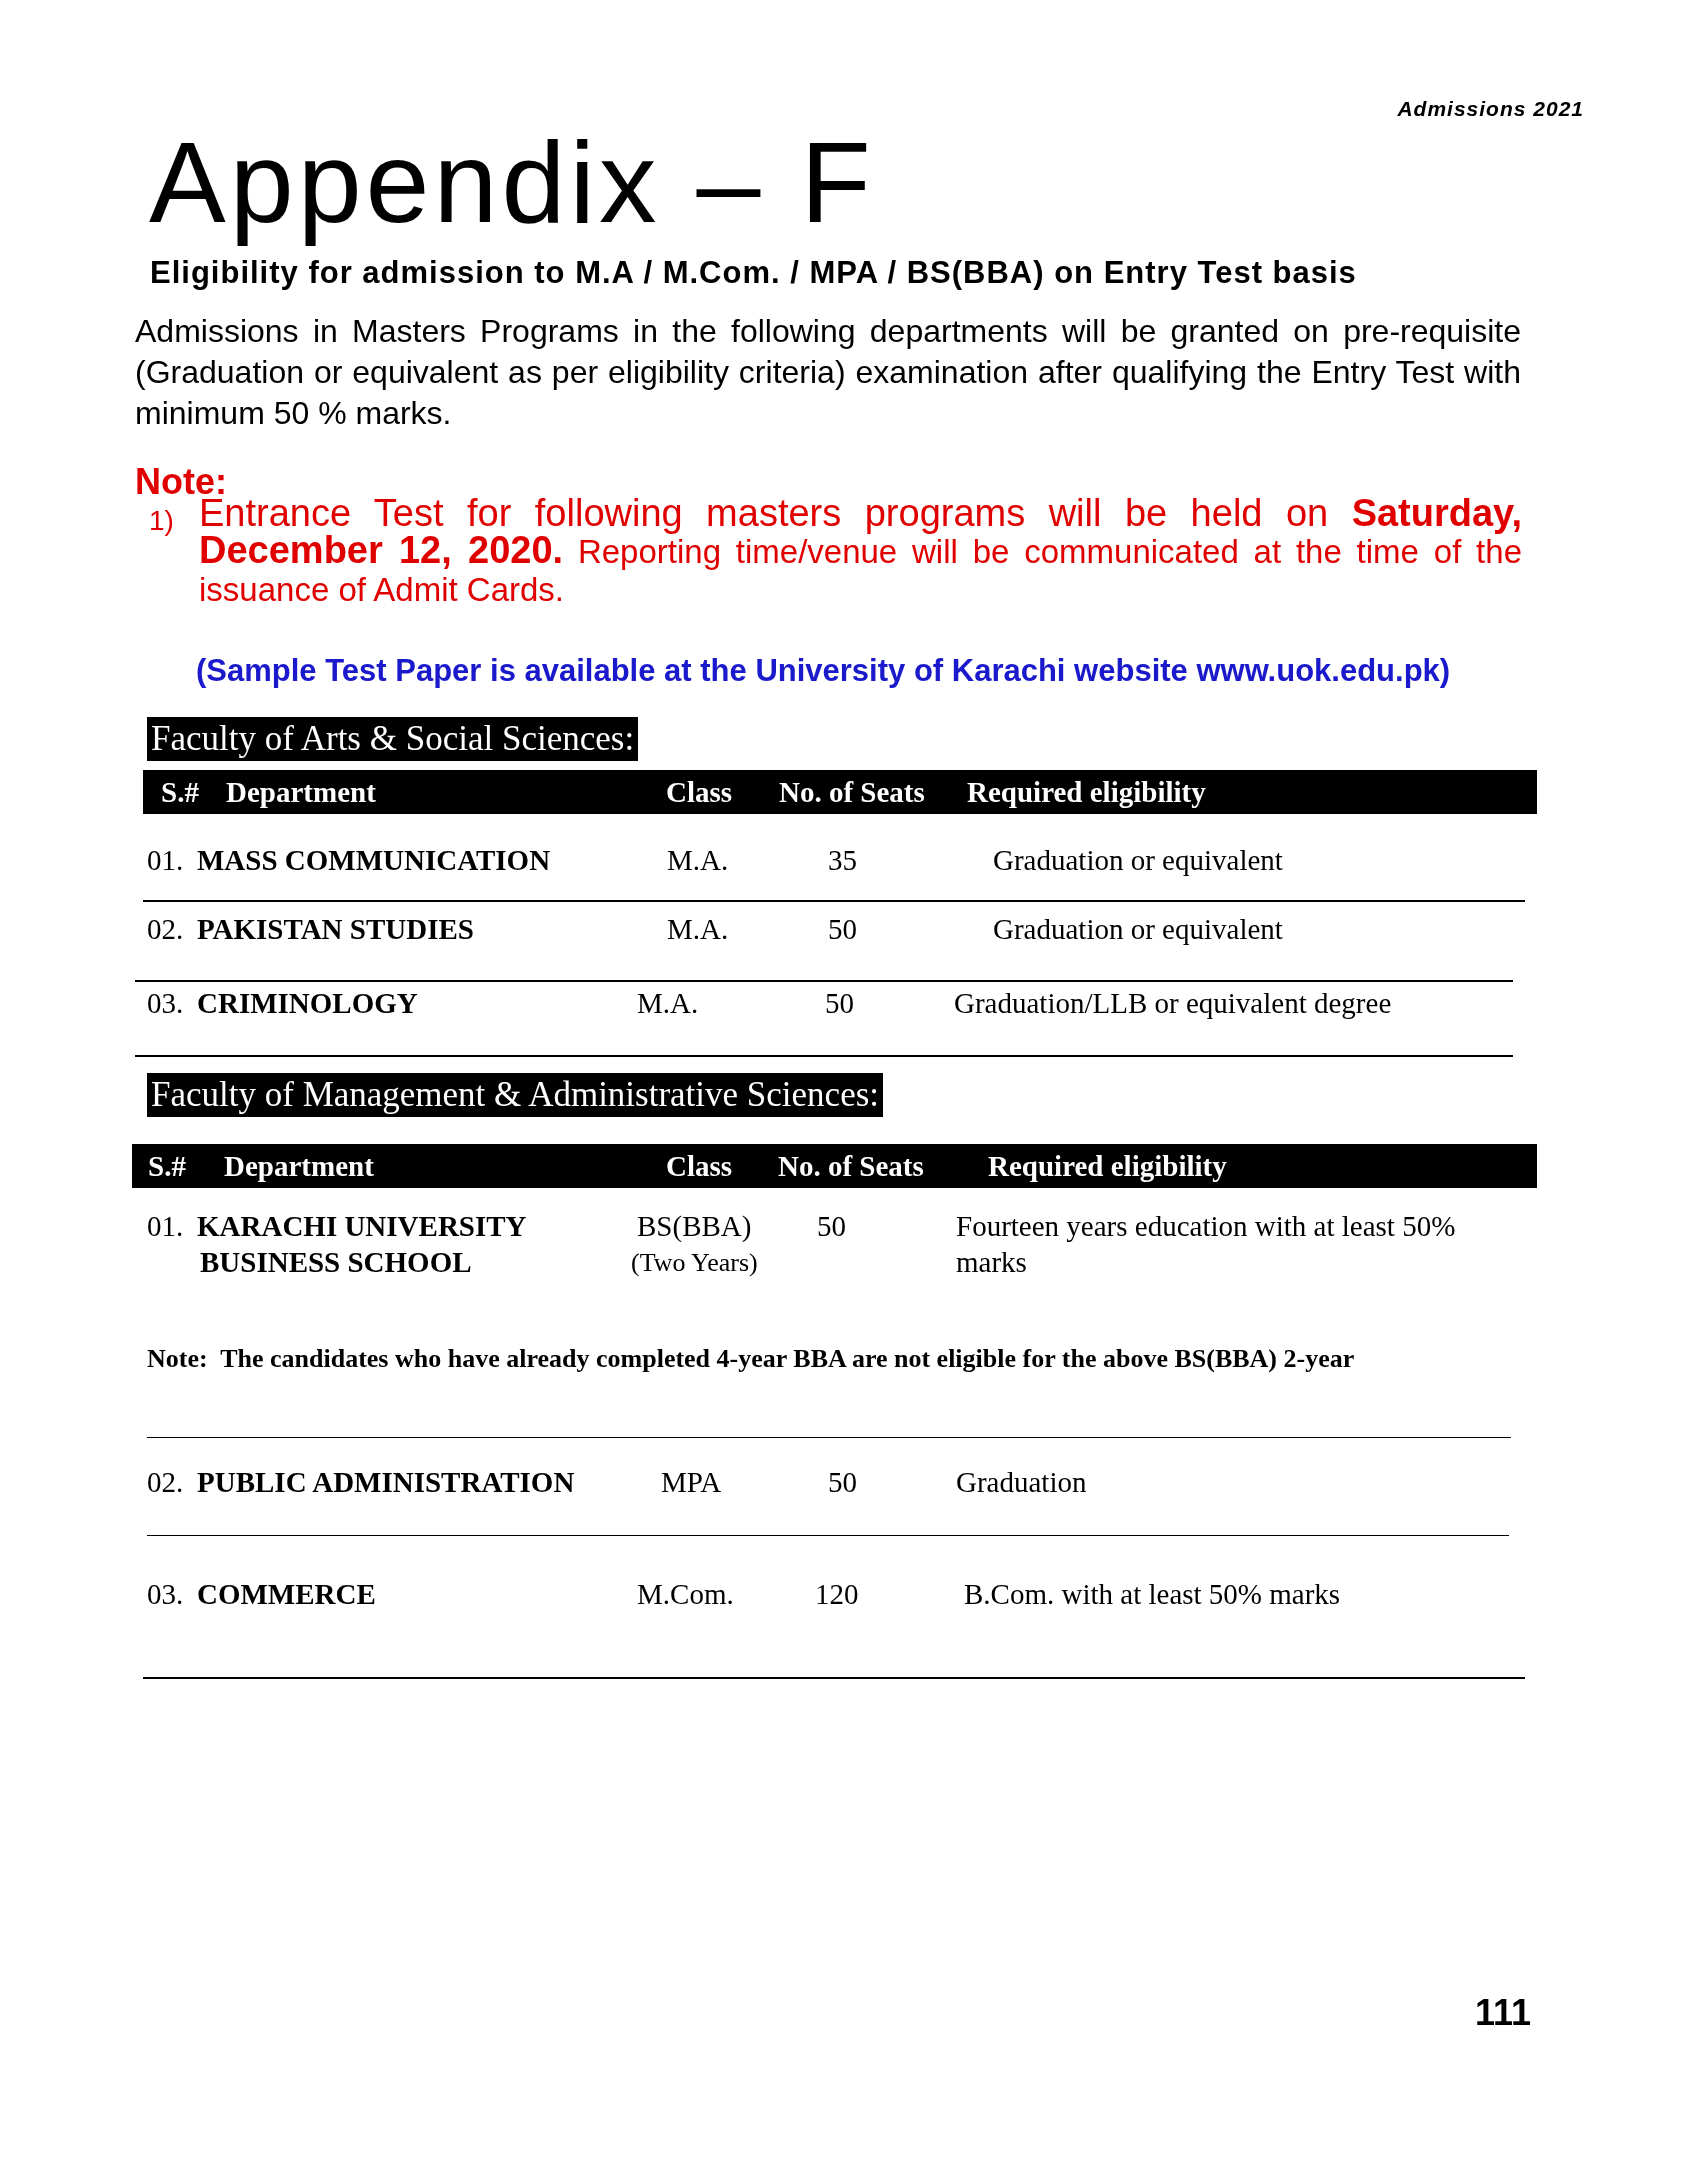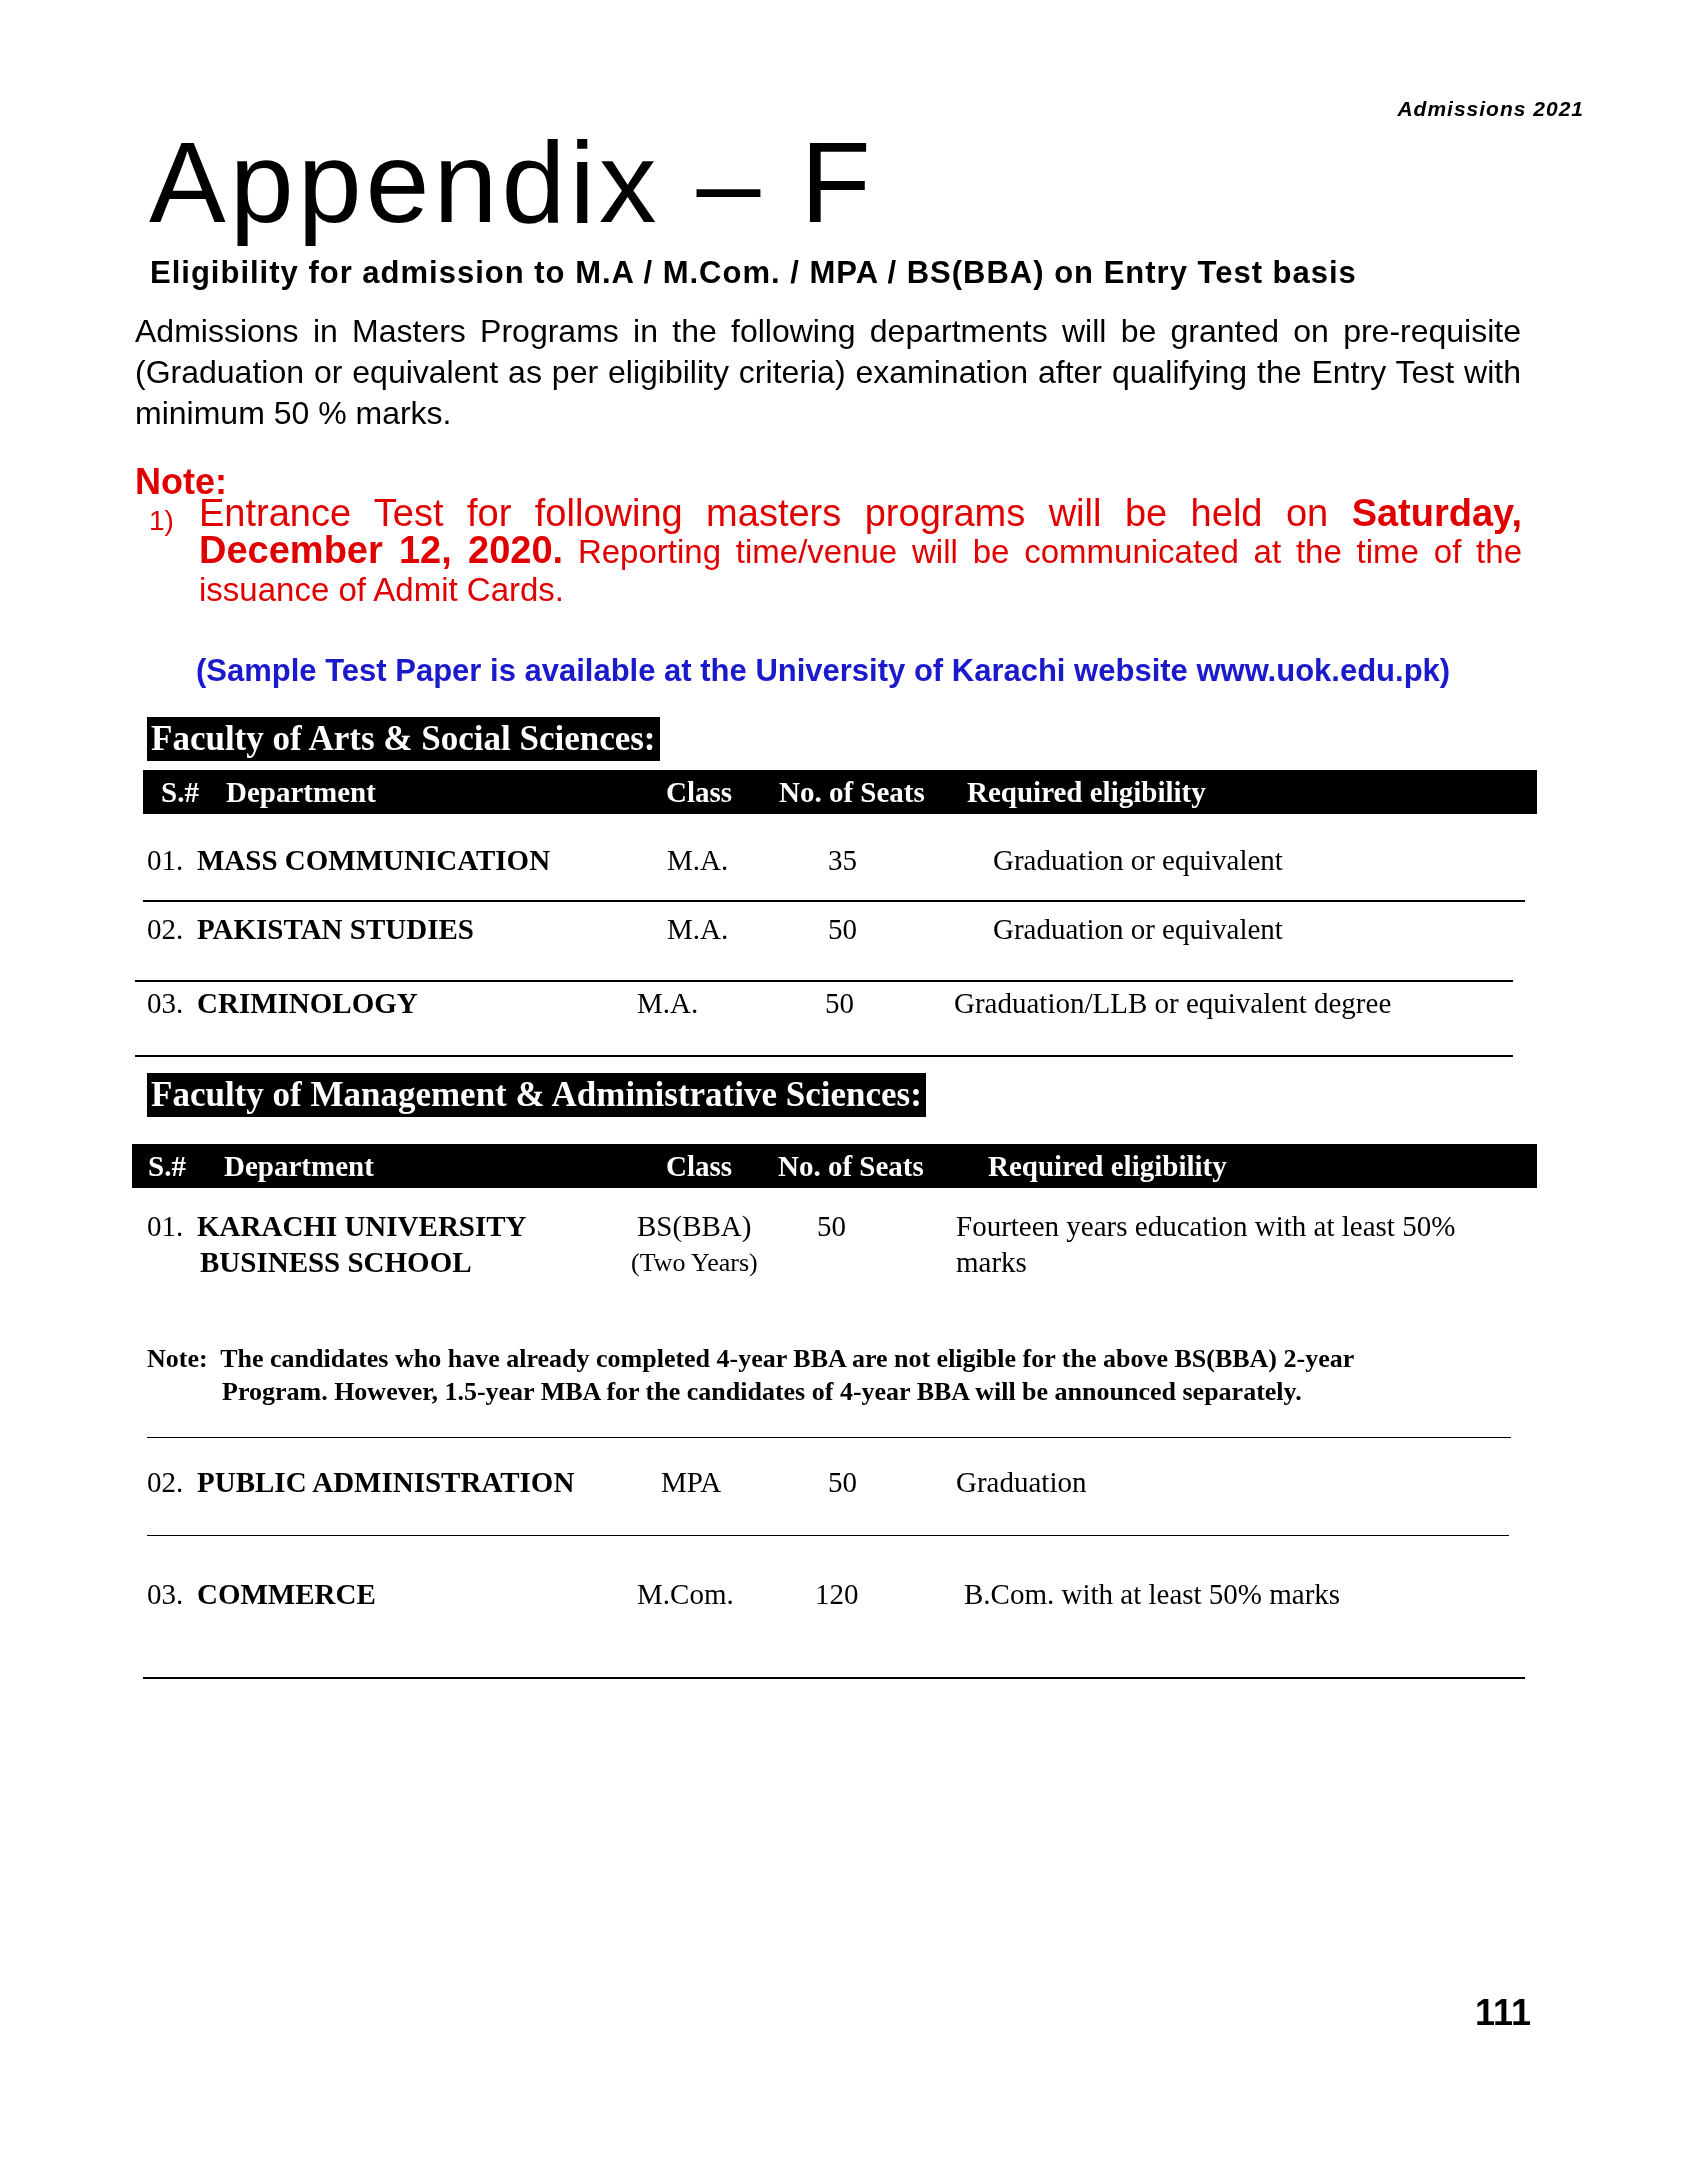--- a/index.html
+++ b/index.html
@@ -9,21 +9,21 @@
   .title { left: 149px; top: 119px; font-size: 115px; font-weight: normal; letter-spacing: 4px; line-height: 1.1; }
   .subtitle { left: 150px; top: 255px; font-size: 31px; font-weight: bold; letter-spacing: 1px; }
   .intro { left: 135px; top: 311px; width: 1386px; font-size: 32px; line-height: 41px; text-align: justify; text-align-last: left; }
   .note-label { left: 135px; top: 461px; font-size: 36px; font-weight: bold; color: #e00000; }
   .note-item { left: 149px; top: 495px; width: 1376px; color: #e00000; }
   .note-item .num { position: absolute; left: 0; top: 10px; font-size: 28px; }
   .note-item .txt { position: absolute; left: 50px; width: 1323px; font-size: 38px; line-height: 37px; text-align: justify; text-align-last: left; }
   .note-item .txt .small { font-size: 33px; }
   .note-item .txt b { font-weight: bold; }
   .sample { left: 196px; top: 653px; font-size: 31px; font-weight: bold; color: #1a1acc; }
-  .faculty-head { background: #000; color: #fff; font-family: "Liberation Serif", serif; font-weight: bold; font-size: 35px; padding: 2px 4px; white-space: nowrap; }
+  .faculty-head { background: #000; color: #fff; font-family: "Liberation Serif", serif; font-weight: normal; font-size: 35px; padding: 2px 4px; white-space: nowrap; }
   .table-head { background: #000; color: #fff; font-family: "Liberation Serif", serif; font-weight: bold; font-size: 29px; height: 44px; }
   .table-head span { position: absolute; top: 6px; }
   .row { font-family: "Liberation Serif", serif; font-size: 29px; }
   .row span { position: absolute; }
   .hr { height: 2px; background: #000; }
   .serif-note { font-family: "Liberation Serif", serif; font-weight: bold; font-size: 26px; line-height: 33px; }
   .page-num { left: 1475px; top: 1992px; font-size: 36px; font-weight: bold; }
 </style>
 </head>
 <body>
@@ -93,21 +93,20 @@
   <span style="left:490px;">BS(BBA)</span>
   <span style="left:484px; top:38px; font-size:26px;">(Two Years)</span>
   <span style="left:670px;">50</span>
   <span style="left:809px;">Fourteen years education with at least 50%</span>
   <span style="left:809px; top:36px;">marks</span>
 </div>
 
 <div class="abs serif-note" style="left:147px; top:1342px; width:1386px;">
   <span>Note:</span>&nbsp;
   <span>The candidates who have already completed 4-year BBA are not eligible for the above BS(BBA) 2-year</span><br>
-  <span style="padding-left:75px;">Program. However, 1.5-year MBA for the candidates of 4-year BBA will be announced separately.</span>
 </div>
 <div class="abs hr" style="left:147px; top:1437px; width:1364px; height:1px;"></div>
 
 <div class="abs row" style="left:147px; top:1466px; width:1386px; height:40px;">
   <span style="left:0;">02.</span>
   <span style="left:50px; font-weight:bold;">PUBLIC ADMINISTRATION</span>
   <span style="left:514px;">MPA</span>
   <span style="left:681px;">50</span>
   <span style="left:809px;">Graduation</span>
 </div>

